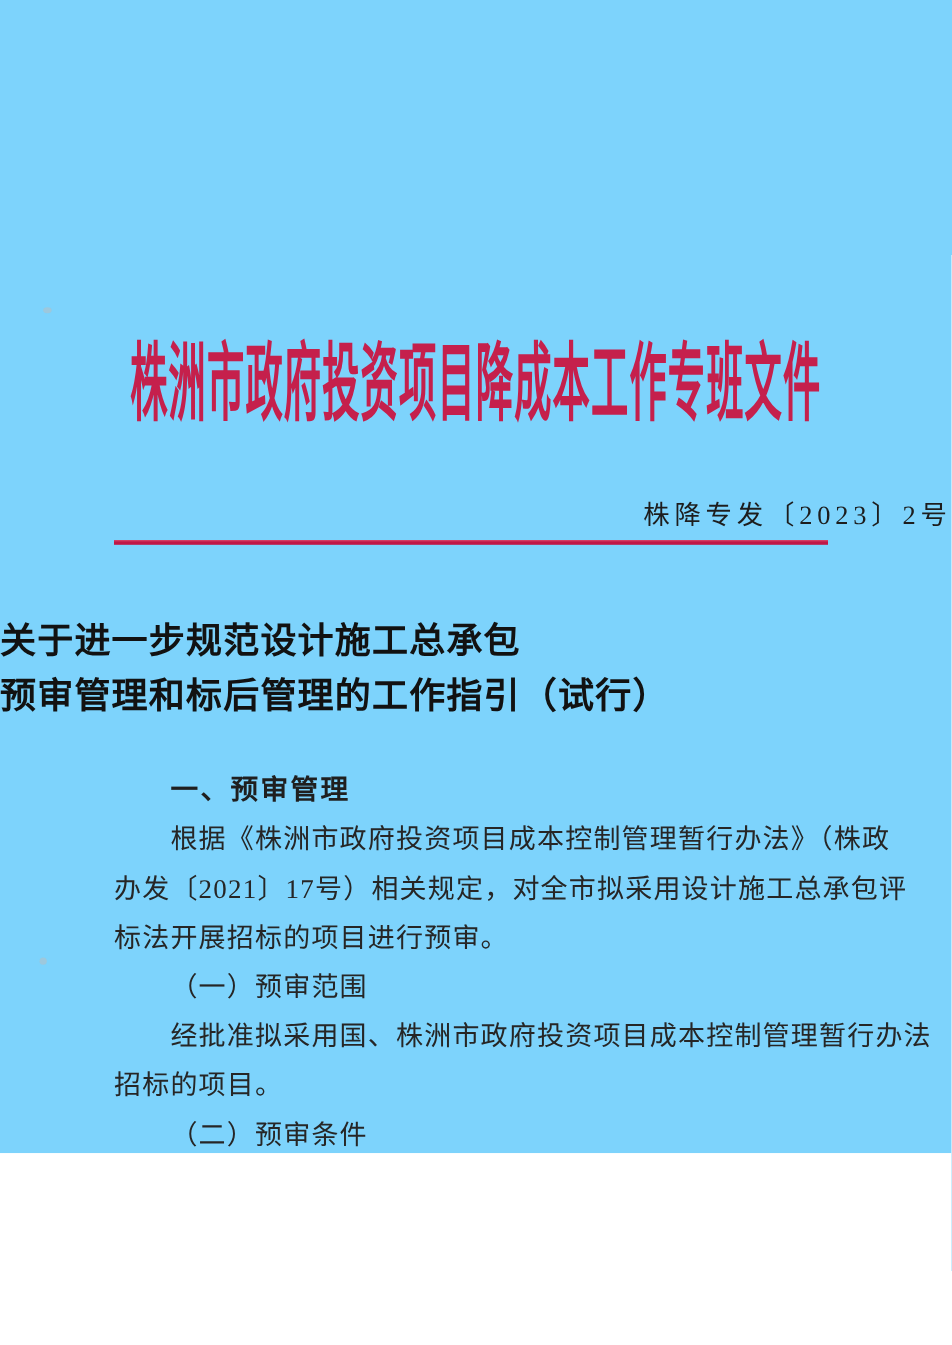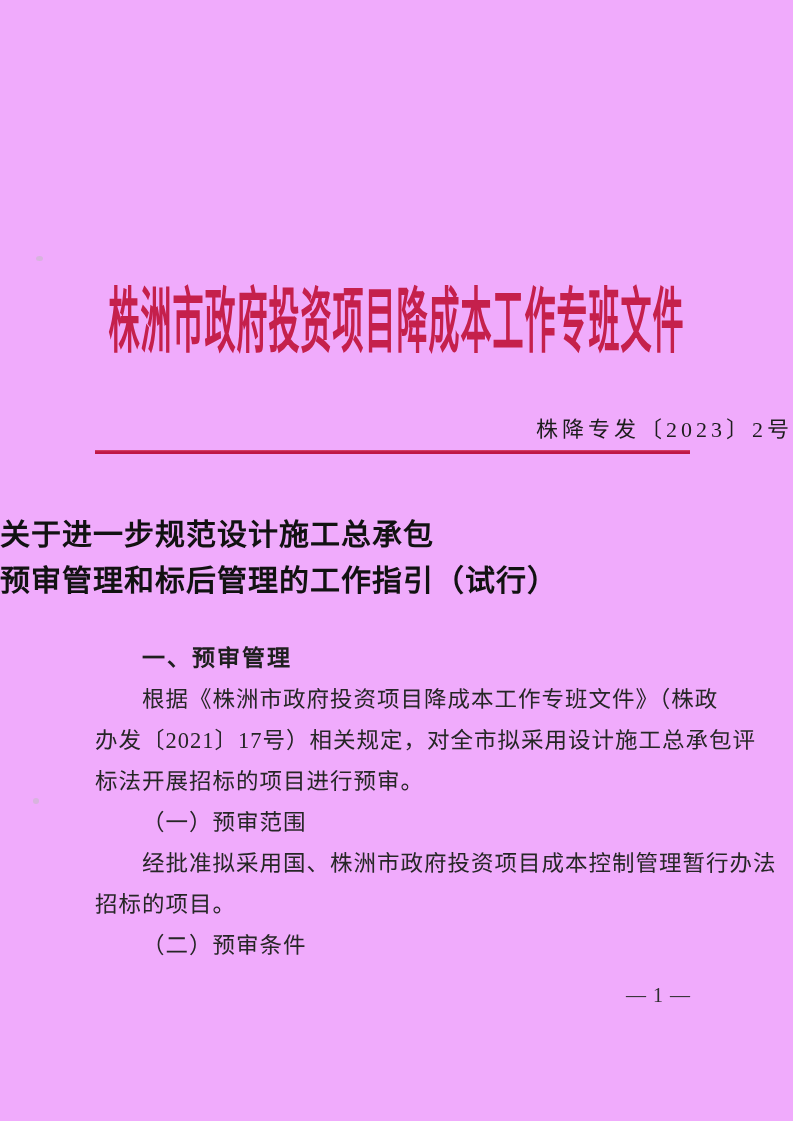--- a/index.html
+++ b/index.html
@@ -5,23 +5,23 @@
 <style>
   :root {
     --masthead-red: #c5204c;
     --rule-red: #bf1746;
   }
   * { margin: 0; padding: 0; box-sizing: border-box; }
   html, body { background: #ffffff; }
   .page {
     position: relative;
     width: 793px;
-    height: 1121px;
+    height: 961px;
     margin: 0 auto;
-    background: #f0abfc;
+    background: #7dd3fc;
     overflow: hidden;
     font-family: "Liberation Serif", "DejaVu Serif", serif;
     color: #262626;
   }
   
   .speck {
     position: absolute;
     border-radius: 50%;
     background: #bdbdbd;
     opacity: 0.5;
@@ -115,21 +115,21 @@
 
   <div class="red-rule"></div>
 
   <div class="doc-title">
     <div>关于进一步规范设计施工总承包</div>
     <div>预审管理和标后管理的工作指引（试行）</div>
   </div>
 
   <div class="body-text">
     <div class="line heading indent">一、预审管理</div>
-    <div class="line indent">根据《株洲市政府投资项目降成本工作专班文件》（株政</div>
+    <div class="line indent">根据《株洲市政府投资项目成本控制管理暂行办法》（株政</div>
     <div class="line">办发〔2021〕17号）相关规定，对全市拟采用设计施工总承包评</div>
     <div class="line">标法开展招标的项目进行预审。</div>
     <div class="line indent">（一）预审范围</div>
     <div class="line indent">经批准拟采用国、株洲市政府投资项目成本控制管理暂行办法</div>
     <div class="line">招标的项目。</div>
     <div class="line indent">（二）预审条件</div>
   </div>
 
   <div class="page-number">— 1 —</div>
 

